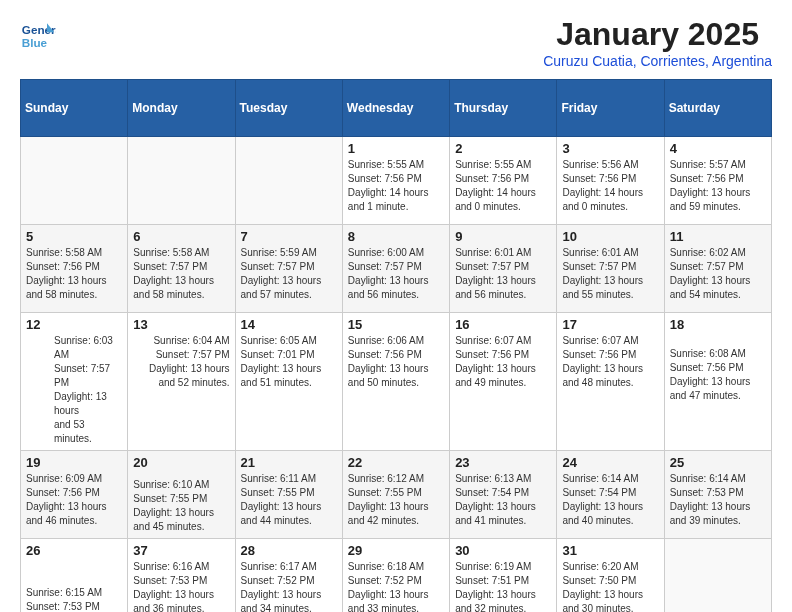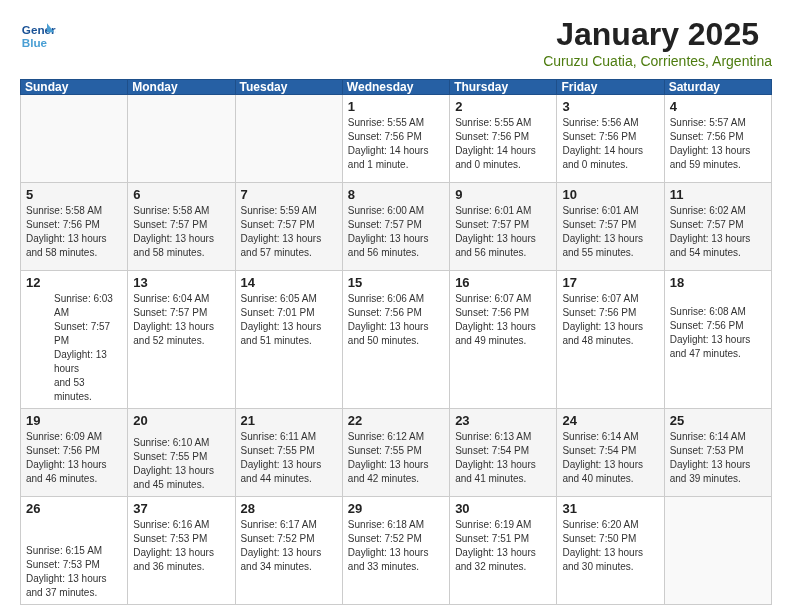--- a/index.html
+++ b/index.html
@@ -31,33 +31,33 @@
     .title-block {
       text-align: center;
     }
     .calendar-title {
       font-size: 32px;
       font-weight: bold;
       color: #222;
     }
     .calendar-subtitle {
       font-size: 14px;
-      color: #4d7c0f;
+      color: #1d4ed8;
     }
     table {
       width: 100%;
       border-collapse: collapse;
       table-layout: fixed;
     }
     thead th {
       background: #2660a4;
       color: #fff;
       font-size: 12px;
       font-weight: bold;
-      padding: 0 4px;
+      padding: 21px 4px;
       text-align: left;
       border: 1px solid #1e4f8a;
     }
     tbody td {
       border: 1px solid #ccc;
       vertical-align: top;
       padding: 4px 5px;
       height: 88px;
       background: #fff;
       font-size: 10px;
@@ -200,21 +200,21 @@
         <tr>
           <td>
             <span class="day-number">12</span>
             <div class="day-info" style="white-space: pre-line; margin-left: 28px;">Sunrise: 6:03 AM
 Sunset: 7:57 PM
 Daylight: 13 hours
 and 53 minutes.</div>
           </td>
           <td>
             <span class="day-number">13</span>
-            <div class="day-info" style="white-space: pre-line;">Sunrise: 6:04 AM
+            <div class="day-info" style="white-space: pre-line; text-align: right;">Sunrise: 6:04 AM
 Sunset: 7:57 PM
 Daylight: 13 hours
 and 52 minutes.</div>
           </td>
           <td>
             <span class="day-number">14</span>
             <div class="day-info" style="white-space: pre-line;">Sunrise: 6:05 AM
 Sunset: 7:01 PM
 Daylight: 13 hours
 and 51 minutes.</div>

